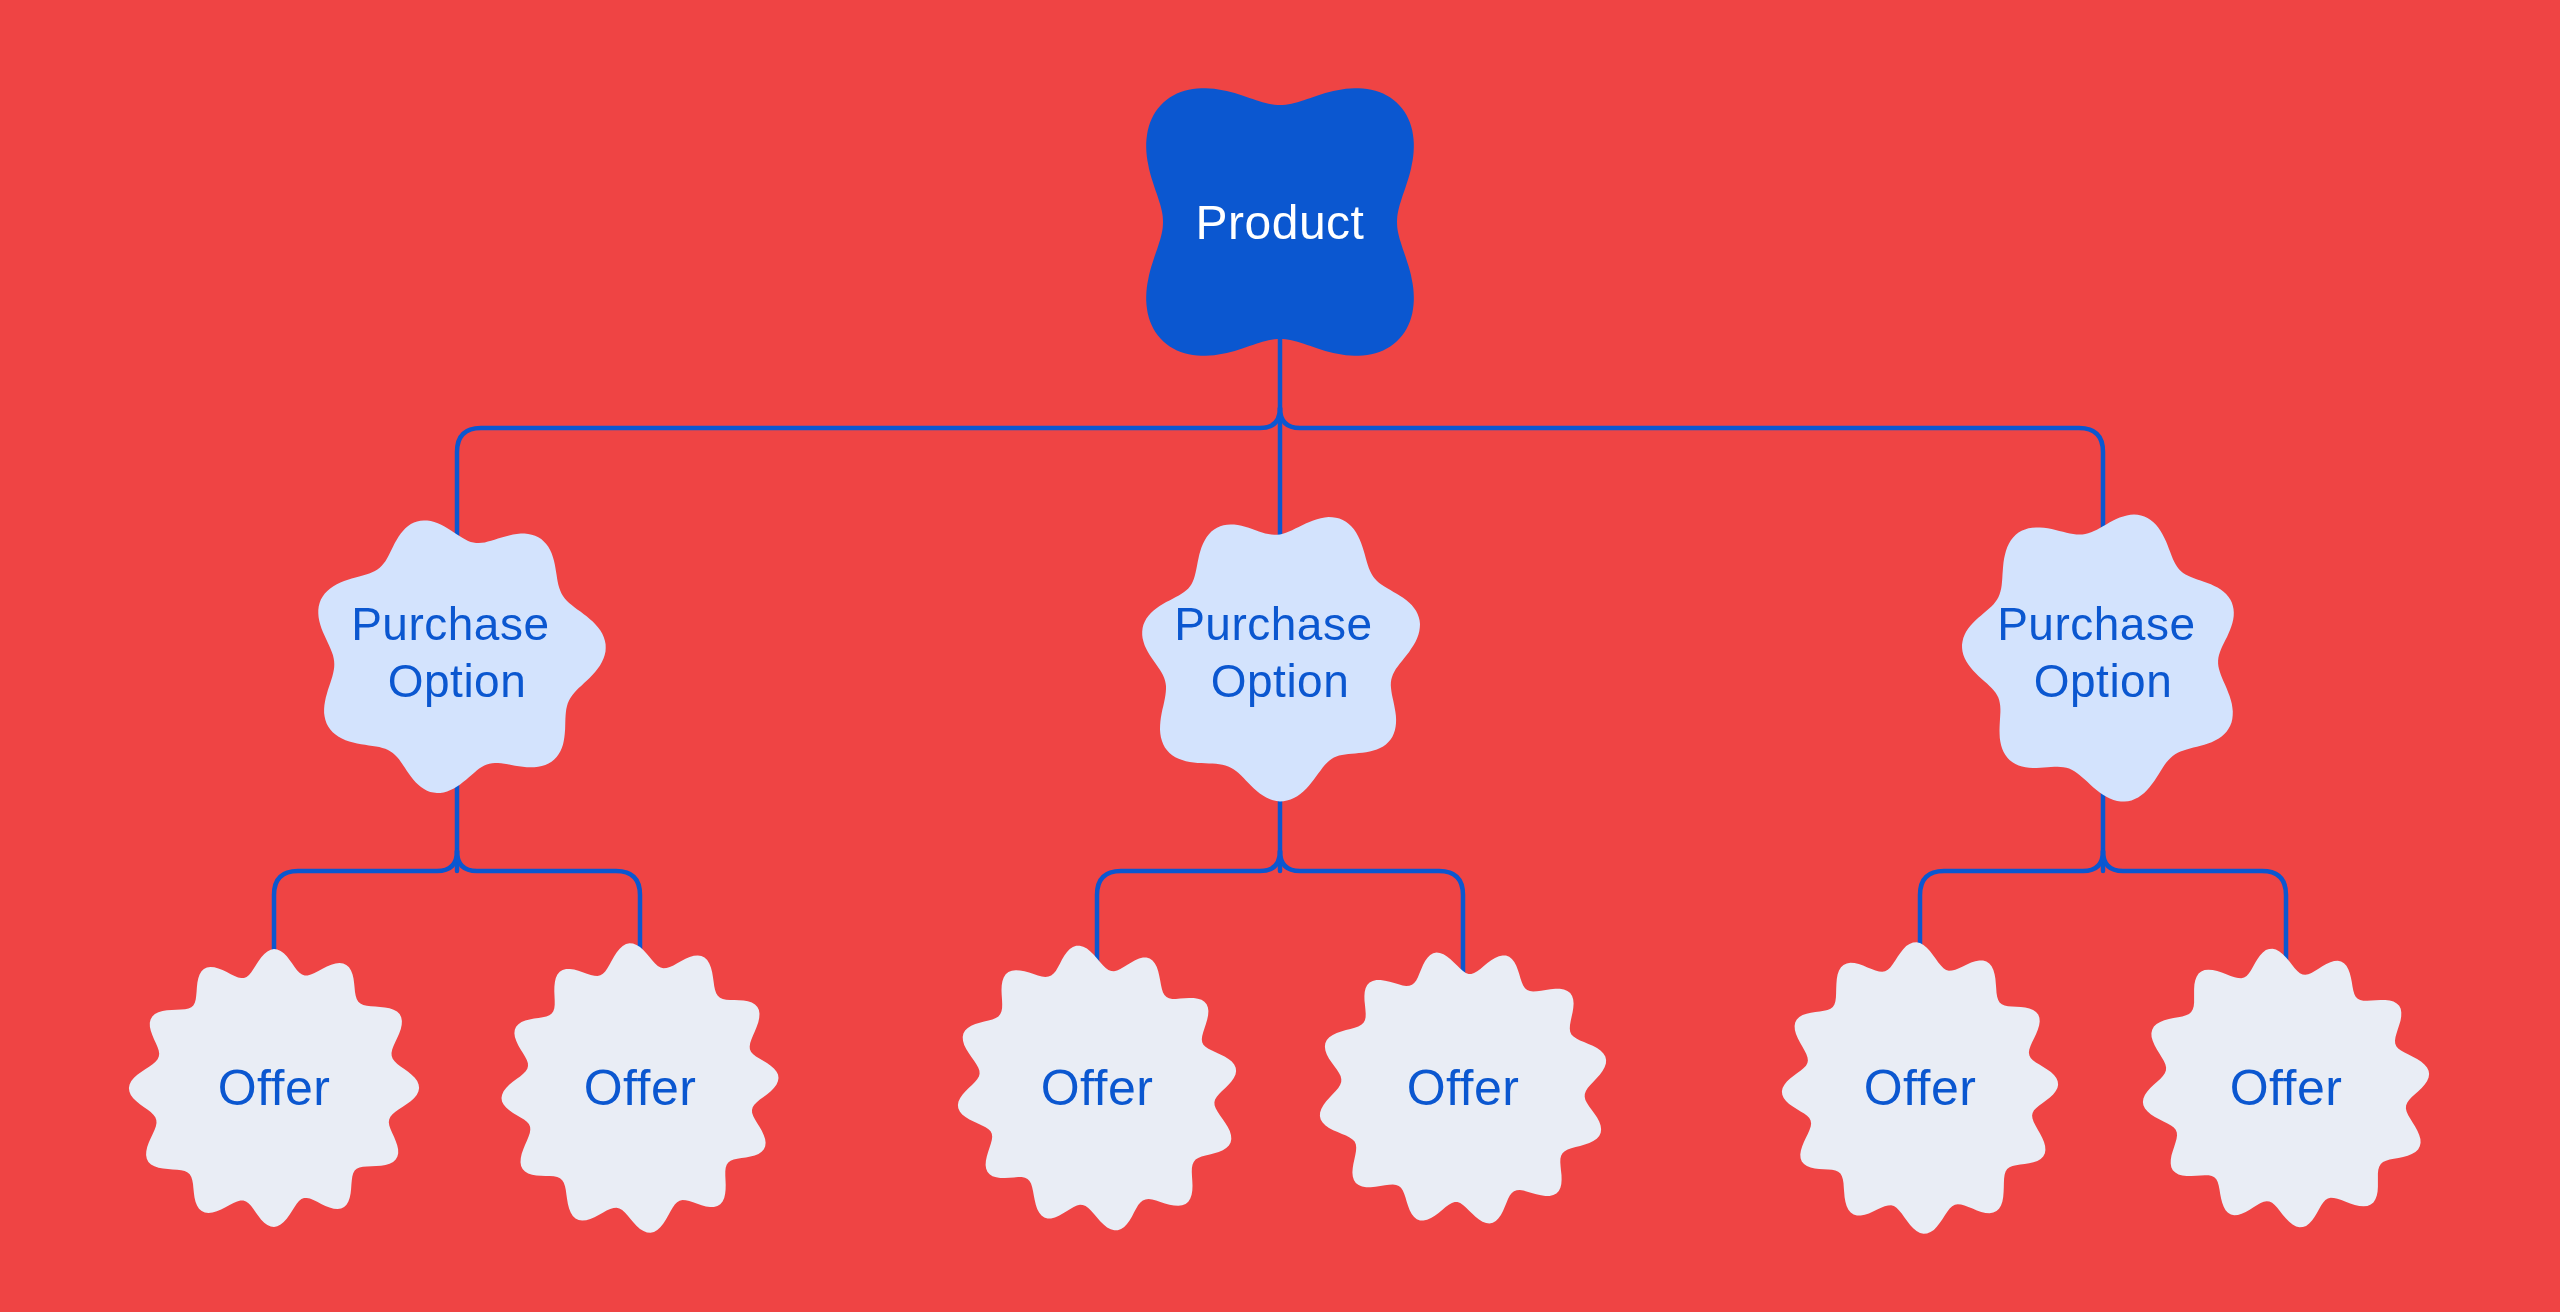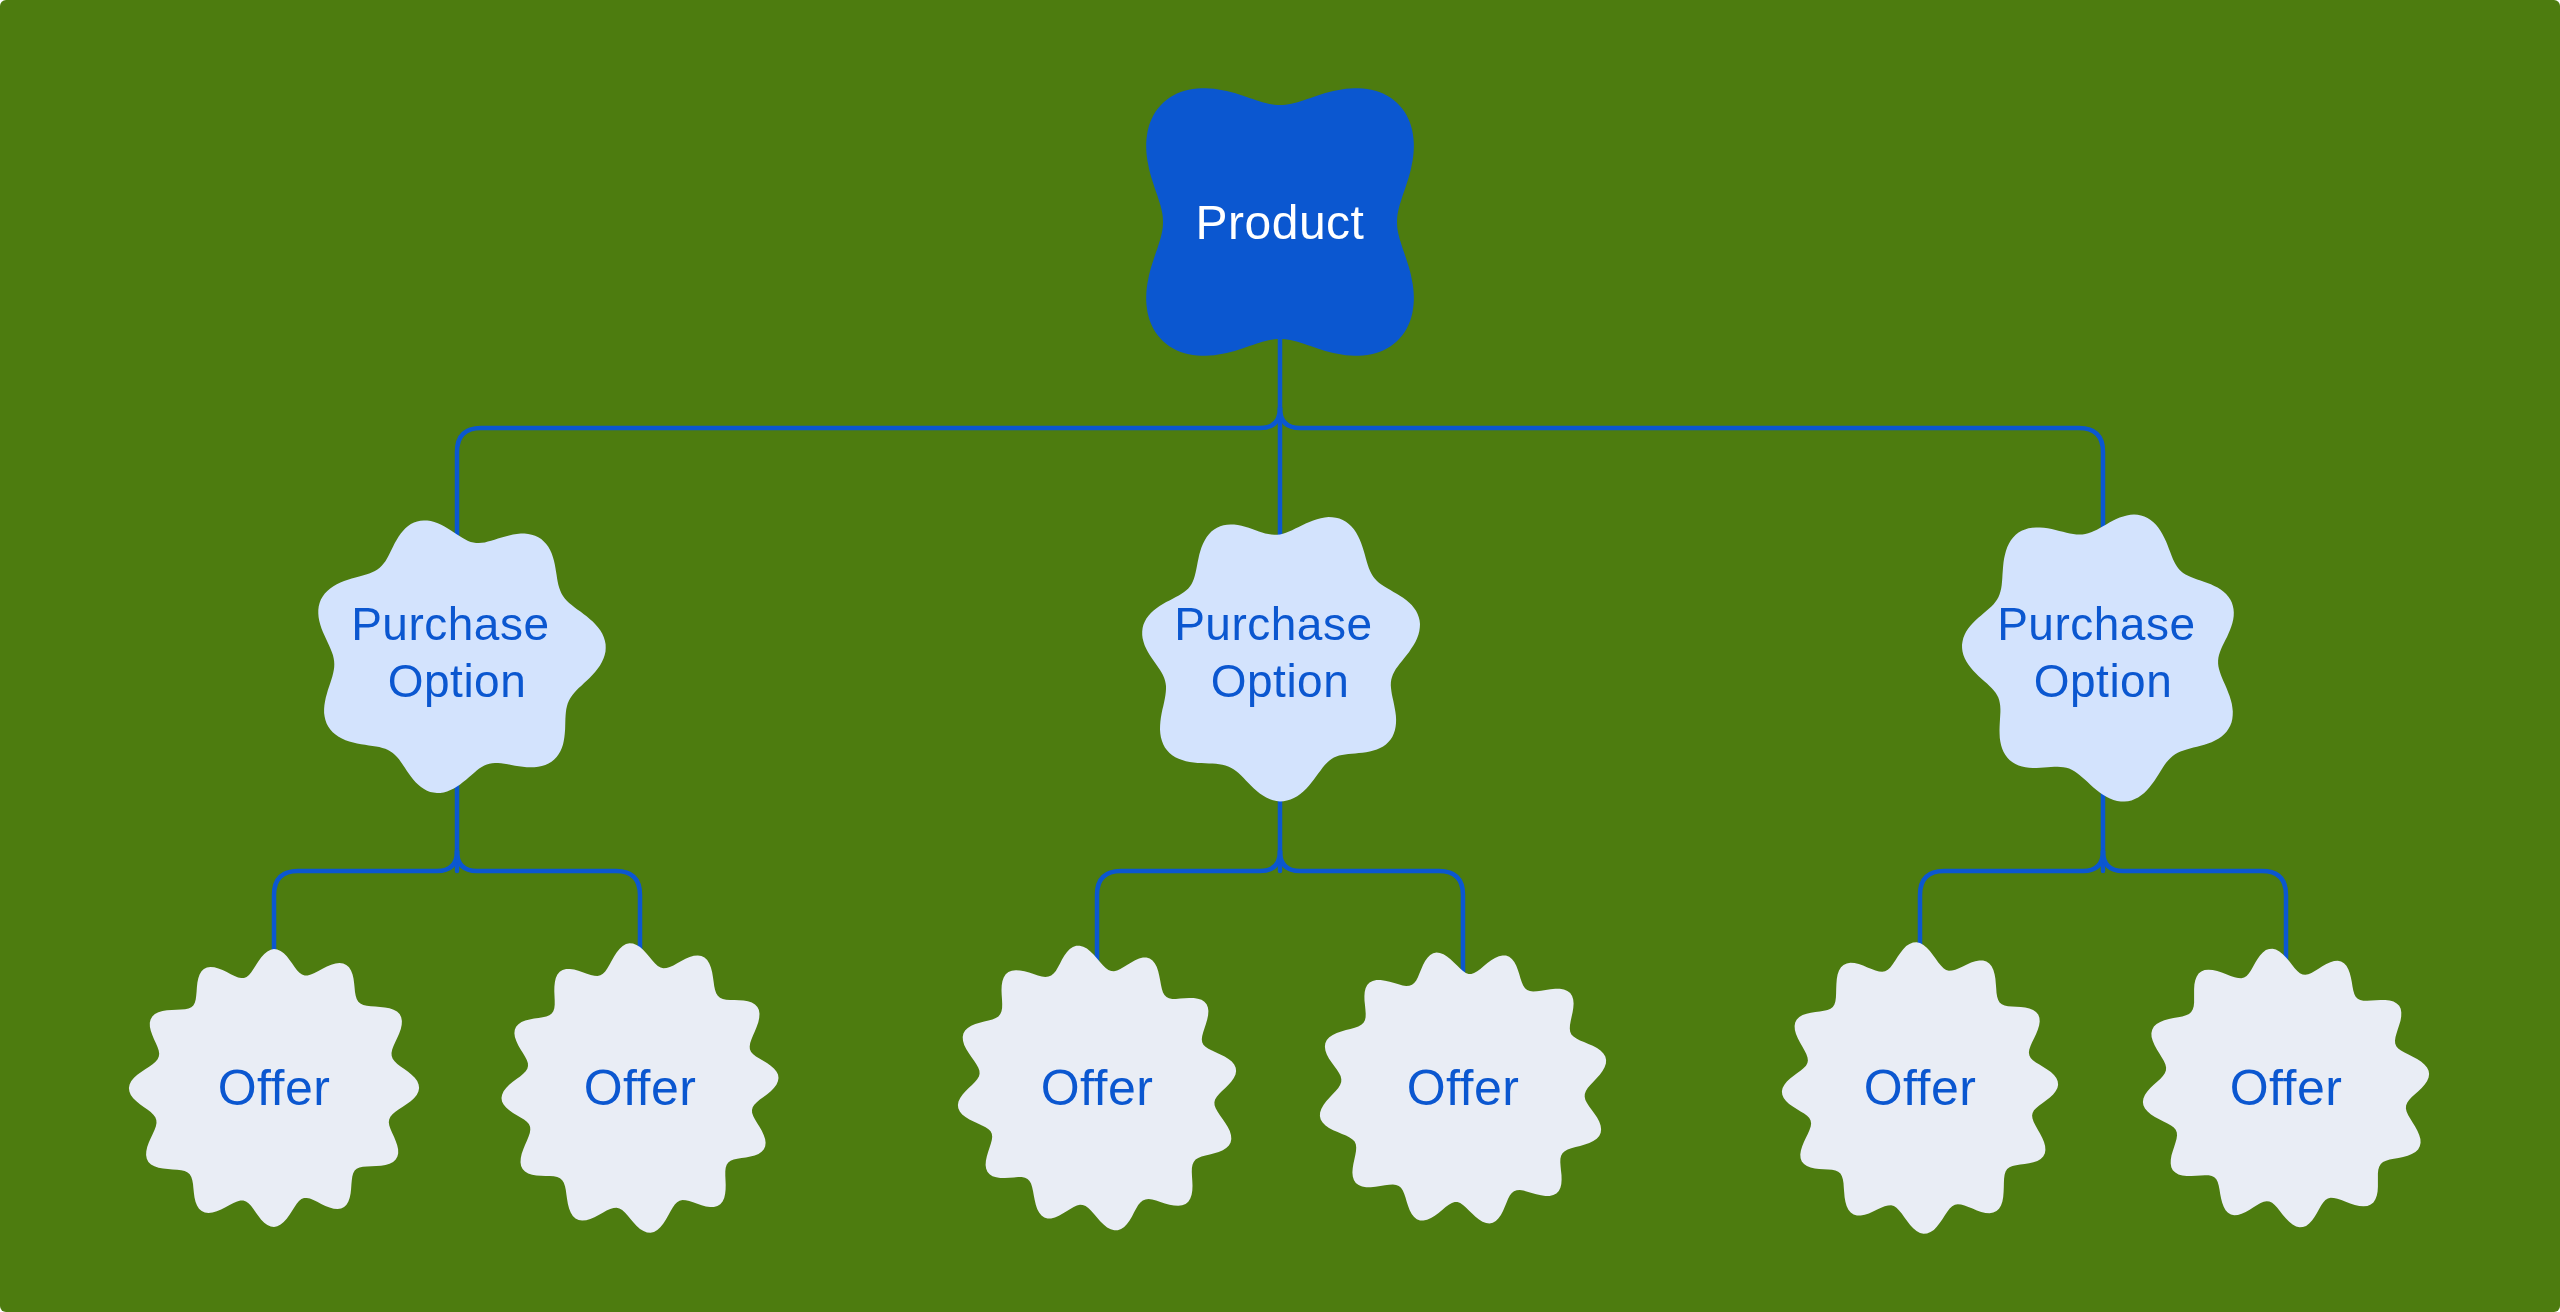--- a/index.html
+++ b/index.html
@@ -7,22 +7,21 @@
     padding: 0;
     background: #FFFFFF;
     width: 2560px;
     height: 1312px;
     overflow: hidden;
   }
   .stage {
     position: relative;
     width: 2560px;
     height: 1312px;
-    background: #4d7c0f;
-    border-radius: 6px;
+    background: #ef4444;
   }
   svg { display: block; }
   .lbl {
     font-family: "Liberation Sans", "DejaVu Sans", sans-serif;
     font-weight: 500;
     text-anchor: middle;
     letter-spacing: 0.5px;
   }
   .root-lbl  { font-size: 48px; }
   .po-lbl    { font-size: 46px; }

